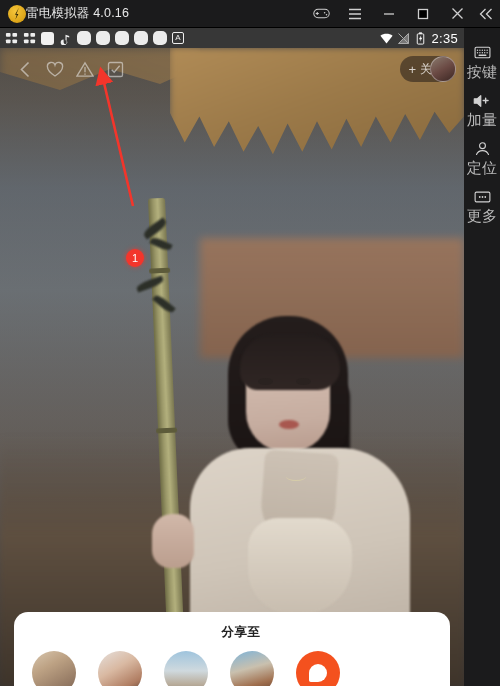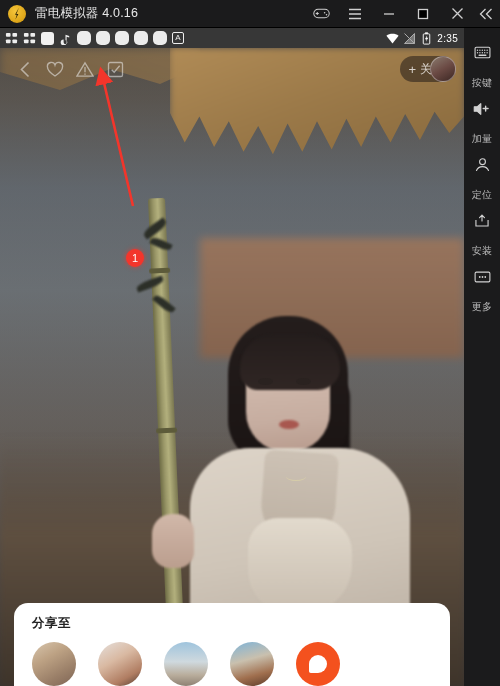--- a/index.html
+++ b/index.html
@@ -29,21 +29,20 @@
     background: radial-gradient(circle at 40% 35%, #f5c53a 0%, #e0a91c 60%, #c68f11 100%);
     position: relative; flex: 0 0 auto;
   }
   .app-logo::after {
     content: ""; position: absolute;
     left: 7px; top: 3px; width: 4px; height: 12px;
     background: #2b2206;
     clip-path: polygon(100% 0, 35% 55%, 85% 55%, 10% 100%, 45% 60%, 0 60%);
   }
   .app-title {
-    margin-left: 9px;
     color: #e8e8e8; font-size: 12.5px; letter-spacing: .2px;
     white-space: nowrap;
   }
   .win-controls {
     margin-left: auto; display: flex; align-items: center; height: 28px;
   }
   .wbtn {
     width: 34px; height: 28px;
     display: flex; align-items: center; justify-content: center;
     color: #cfcfcf;
@@ -66,21 +65,21 @@
   .sb-rounded {
     width: 14px; height: 14px; background: #ececec; border-radius: 5px;
   }
   .sb-letter {
     width: 12px; height: 12px; border: 1.2px solid #eee; border-radius: 2px;
     color: #eee; font-size: 8px; line-height: 10px; text-align: center;
   }
   .sb-right {
     margin-left: auto; display: flex; align-items: center; gap: 4px; padding-right: 6px;
   }
-  .sb-time { color: #fff; font-size: 10px; letter-spacing: .3px; }
+  .sb-time { color: #fff; font-size: 13px; letter-spacing: .3px; }
 
   
   .screen {
     position: absolute; top: 48px; left: 0;
     width: 464px; height: 638px;
     overflow: hidden;
     background: #2e3338;
   }
   
   .photo {
@@ -219,25 +218,26 @@
     position: absolute; left: 126px; top: 201px;
     width: 18px; height: 18px; border-radius: 50%;
     background: #f3352b; color: #fff;
     font-size: 11px; line-height: 18px; text-align: center;
     box-shadow: 0 0 5px rgba(243,53,43,.7);
   }
 
   
   .sheet {
     position: absolute; left: 14px; right: 14px; bottom: 0;
-    height: 83px;
+    height: 74px;
     background: #fff;
     border-radius: 14px 14px 0 0;
     padding: 12px 0 0 0;
     overflow: hidden;
+    text-align: center;
   }
   .sheet-title {
     color: #222; font-size: 12.5px; font-weight: bold;
     padding-left: 18px; letter-spacing: .5px;
   }
   .sheet-row {
     display: flex; align-items: flex-start; gap: 22px;
     padding: 10px 0 0 18px;
   }
   .share-item { width: 44px; display: flex; flex-direction: column; align-items: center; }
@@ -265,21 +265,21 @@
     background: #1b1b1c;
     display: flex; flex-direction: column; align-items: center;
     padding-top: 12px; gap: 3px;
   }
   .sb-item {
     width: 36px; display: flex; flex-direction: column; align-items: center;
     padding: 4px 0 3px 0;
   }
   .sb-item .ic { color: #d2d2d2; height: 17px; display: flex; align-items: center; }
   .sb-item .ic svg { display: block; }
-  .sb-item .lb { color: #b9b9b9; font-size: 10px; margin-top: 15px; letter-spacing: .2px; }
+  .sb-item .lb { color: #b9b9b9; font-size: 15px; margin-top: 2px; letter-spacing: .2px; }
 </style>
 </head>
 <body>
 
 <div id="app">
 
   <div class="titlebar">
     <div class="app-logo"></div>
     <div class="app-title">雷电模拟器 4.0.16</div>
     <div class="win-controls">
@@ -486,29 +486,20 @@
       <span class="ic">
         <svg width="17" height="15" viewBox="0 0 18 16" fill="none" stroke="currentColor" stroke-width="1.2">
           <circle cx="9" cy="5" r="3.1"></circle>
           <path d="M2.6 14.4c1-2.6 3.4-4.2 6.4-4.2s5.4 1.6 6.4 4.2" stroke-linecap="round"></path>
         </svg>
       </span>
       <span class="lb">定位</span>
     </div>
 
 
-    <div class="sb-item">
-      <span class="ic">
-        <svg width="16" height="14" viewBox="0 0 17 15" fill="none" stroke="currentColor" stroke-width="1.2">
-          <path d="M2 6.4v6.4h13V6.4"></path>
-          <path d="M8.5 1.2v6.2M5.9 4l2.6-2.8L11.1 4" stroke-linecap="round" stroke-linejoin="round"></path>
-        </svg>
-      </span>
-      <span class="lb">安装</span>
-    </div>
 
 
     <div class="sb-item">
       <span class="ic">
         <svg width="17" height="12" viewBox="0 0 18 13" fill="none" stroke="currentColor" stroke-width="1.2">
           <rect x="1" y="1.2" width="16" height="10.6" rx="1.4"></rect>
           <circle cx="6" cy="6.5" r=".95" fill="currentColor" stroke="none"></circle>
           <circle cx="9" cy="6.5" r=".95" fill="currentColor" stroke="none"></circle>
           <circle cx="12" cy="6.5" r=".95" fill="currentColor" stroke="none"></circle>
         </svg>

